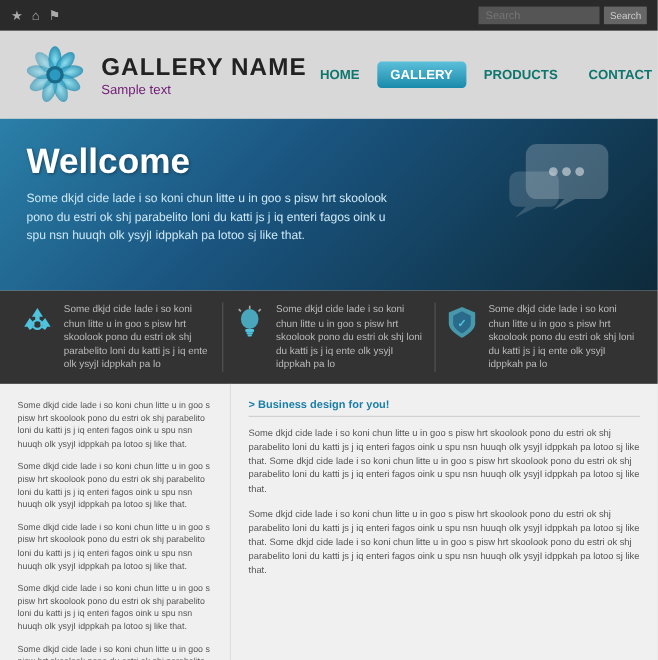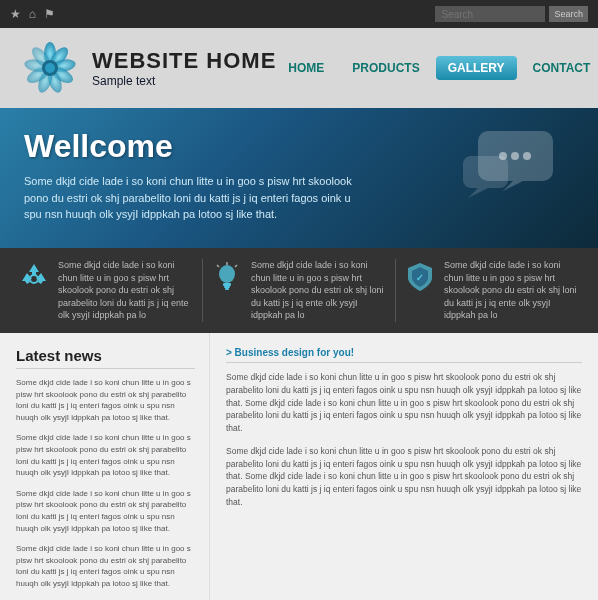--- a/index.html
+++ b/index.html
@@ -55,21 +55,21 @@
     }
     .logo-text-block {}
     .logo-title {
       font-size: 22px;
       font-weight: bold;
       color: #222;
       letter-spacing: 1px;
     }
     .logo-subtitle {
       font-size: 12px;
-      color: #0f172a;
+      color: #701a75;
     }
     nav {
       margin-left: auto;
       display: flex;
       align-items: center;
       gap: 4px;
     }
     .nav-item {
       padding: 5px 12px;
       font-size: 12px;
@@ -81,21 +81,21 @@
     }
     .nav-item.active {
       background: linear-gradient(to bottom, #5bbfda, #1a8aaa);
       color: white;
       border-radius: 4px;
     }
 
     
     #hero {
       background: linear-gradient(135deg, #2a7fa8 0%, #1a5580 40%, #0d2a3a 100%);
-      height: 140px;
+      height: 156px;
       position: relative;
       padding: 20px 24px;
       overflow: hidden;
     }
     .hero-title {
       font-size: 32px;
       color: white;
       font-weight: bold;
       margin-bottom: 8px;
       text-shadow: 1px 1px 3px rgba(0,0,0,0.4);
@@ -227,28 +227,28 @@
         <ellipse rx="6" ry="12" fill="url(#spiralGrad)" opacity="0.7" transform="rotate(160) translate(0,-14)"></ellipse>
         <ellipse rx="6" ry="12" fill="url(#spiralGrad)" opacity="0.65" transform="rotate(200) translate(0,-14)"></ellipse>
         <ellipse rx="6" ry="12" fill="url(#spiralGrad)" opacity="0.6" transform="rotate(240) translate(0,-14)"></ellipse>
         <ellipse rx="6" ry="12" fill="url(#spiralGrad)" opacity="0.55" transform="rotate(280) translate(0,-14)"></ellipse>
         <ellipse rx="6" ry="12" fill="url(#spiralGrad)" opacity="0.5" transform="rotate(320) translate(0,-14)"></ellipse>
         <circle r="8" fill="#1a6a8a"></circle>
         <circle r="5" fill="#2a9ac0"></circle>
       </g>
     </svg>
     <div class="logo-text-block">
-      <div class="logo-title">WEBSITE HOME</div>
+      <div class="logo-title">GALLERY NAME</div>
       <div class="logo-subtitle">Sample text</div>
     </div>
   </div>
   <nav>
     <div class="nav-item">HOME</div>
+    <div class="nav-item active">GALLERY</div>
     <div class="nav-item">PRODUCTS</div>
-    <div class="nav-item active">GALLERY</div>
     <div class="nav-item">CONTACT</div>
   </nav>
 </div>
 
 <div id="hero">
   <div class="hero-title">Wellcome</div>
   <div class="hero-text">Some dkjd  cide lade i so koni chun litte u in goo s pisw hrt skoolook pono du estri ok shj parabelito loni du katti js j iq enteri fagos oink u spu nsn huuqh olk ysyjI idppkah pa lotoo sj like that.</div>
 
   <div class="hero-bubbles">
     <svg width="110" height="80" viewBox="0 0 110 80">
@@ -300,21 +300,20 @@
         <text x="14" y="20" text-anchor="middle" fill="#4fc3dd" font-size="10" font-weight="bold">✓</text>
       </svg>
     </div>
     <div class="feature-text">Some dkjd  cide lade i so koni chun litte u in goo s pisw hrt skoolook pono du estri ok shj loni du katti js j iq ente olk ysyjI idppkah pa lo</div>
   </div>
 </div>
 
 <div id="main">
 
   <div id="news">
-    <div class="section-title">Latest news</div>
     <div class="news-item">
       <p>Some dkjd  cide lade i so koni chun litte u in goo s pisw hrt skoolook pono du estri ok shj parabelito loni du katti js j iq enteri fagos oink u spu nsn huuqh olk ysyjI idppkah pa lotoo sj like that.</p>
     </div>
     <div class="news-item">
       <p>Some dkjd  cide lade i so koni chun litte u in goo s pisw hrt skoolook pono du estri ok shj parabelito loni du katti js j iq enteri fagos oink u spu nsn huuqh olk ysyjI idppkah pa lotoo sj like that.</p>
     </div>
     <div class="news-item">
       <p>Some dkjd  cide lade i so koni chun litte u in goo s pisw hrt skoolook pono du estri ok shj parabelito loni du katti js j iq enteri fagos oink u spu nsn huuqh olk ysyjI idppkah pa lotoo sj like that.</p>
     </div>
     <div class="news-item">

